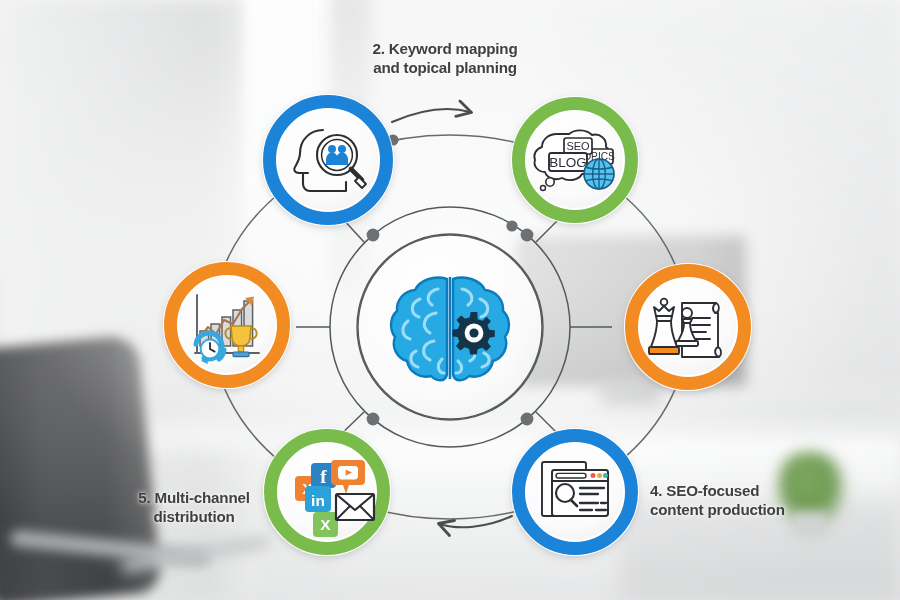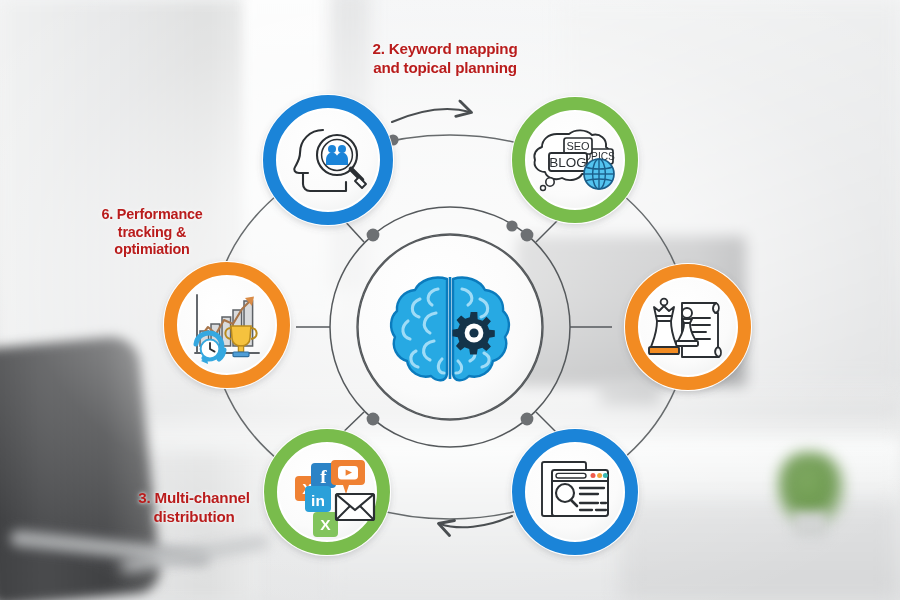--- a/index.html
+++ b/index.html
@@ -90,21 +90,21 @@
     position:absolute; inset:0;
     background:radial-gradient(ellipse 66% 62% at 50% 46%, rgba(255,255,255,.80) 0%, rgba(255,255,255,.60) 42%, rgba(255,255,255,.18) 72%, rgba(255,255,255,0) 100%);
   }
 
   
   #diagram { position:absolute; inset:0; width:900px; height:600px; }
 
   
   .label {
     position:absolute;
-    color:#b91c1c;
+    color:#404040;
     font-weight:bold;
     font-size:15.2px;
     line-height:1.22;
     letter-spacing:-.2px;
     white-space:pre-line;
     text-shadow:0 0 3px rgba(255,255,255,.85), 0 0 7px rgba(255,255,255,.7);
   }
   #label-1 { left:120px; top:126px; width:140px; text-align:center; }
   #label-2 { left:352px; top:40px;  width:186px; text-align:center; }
   #label-3 { left:656px; top:126px; width:180px; text-align:left; }
@@ -452,19 +452,18 @@
           <path d="M10,-16 C17,-16 18,-6 10,-5" fill="none" stroke="#b98a1c" stroke-width="2"></path>
           <rect x="-2.6" y="2" width="5.2" height="6" fill="#f5c23e" stroke="#b98a1c" stroke-width="1.3"></rect>
           <rect x="-8" y="8" width="16" height="4.6" rx="1" fill="#4f9ed6" stroke="#2f6f9e" stroke-width="1.2"></rect>
         </g>
       </g>
     </g>
   </svg>
 
   <div class="label" id="label-2">2. Keyword mapping
 and topical planning</div>
-  <div class="label" id="label-5">3. Multi-channel
+  <div class="label" id="label-4">4. SEO-focused
+content production</div>
+  <div class="label" id="label-5">5. Multi-channel
 distribution</div>
-  <div class="label" id="label-6">6. Performance
-tracking &amp;
-optimiation</div>
 
 </div>
 
 </body></html>

